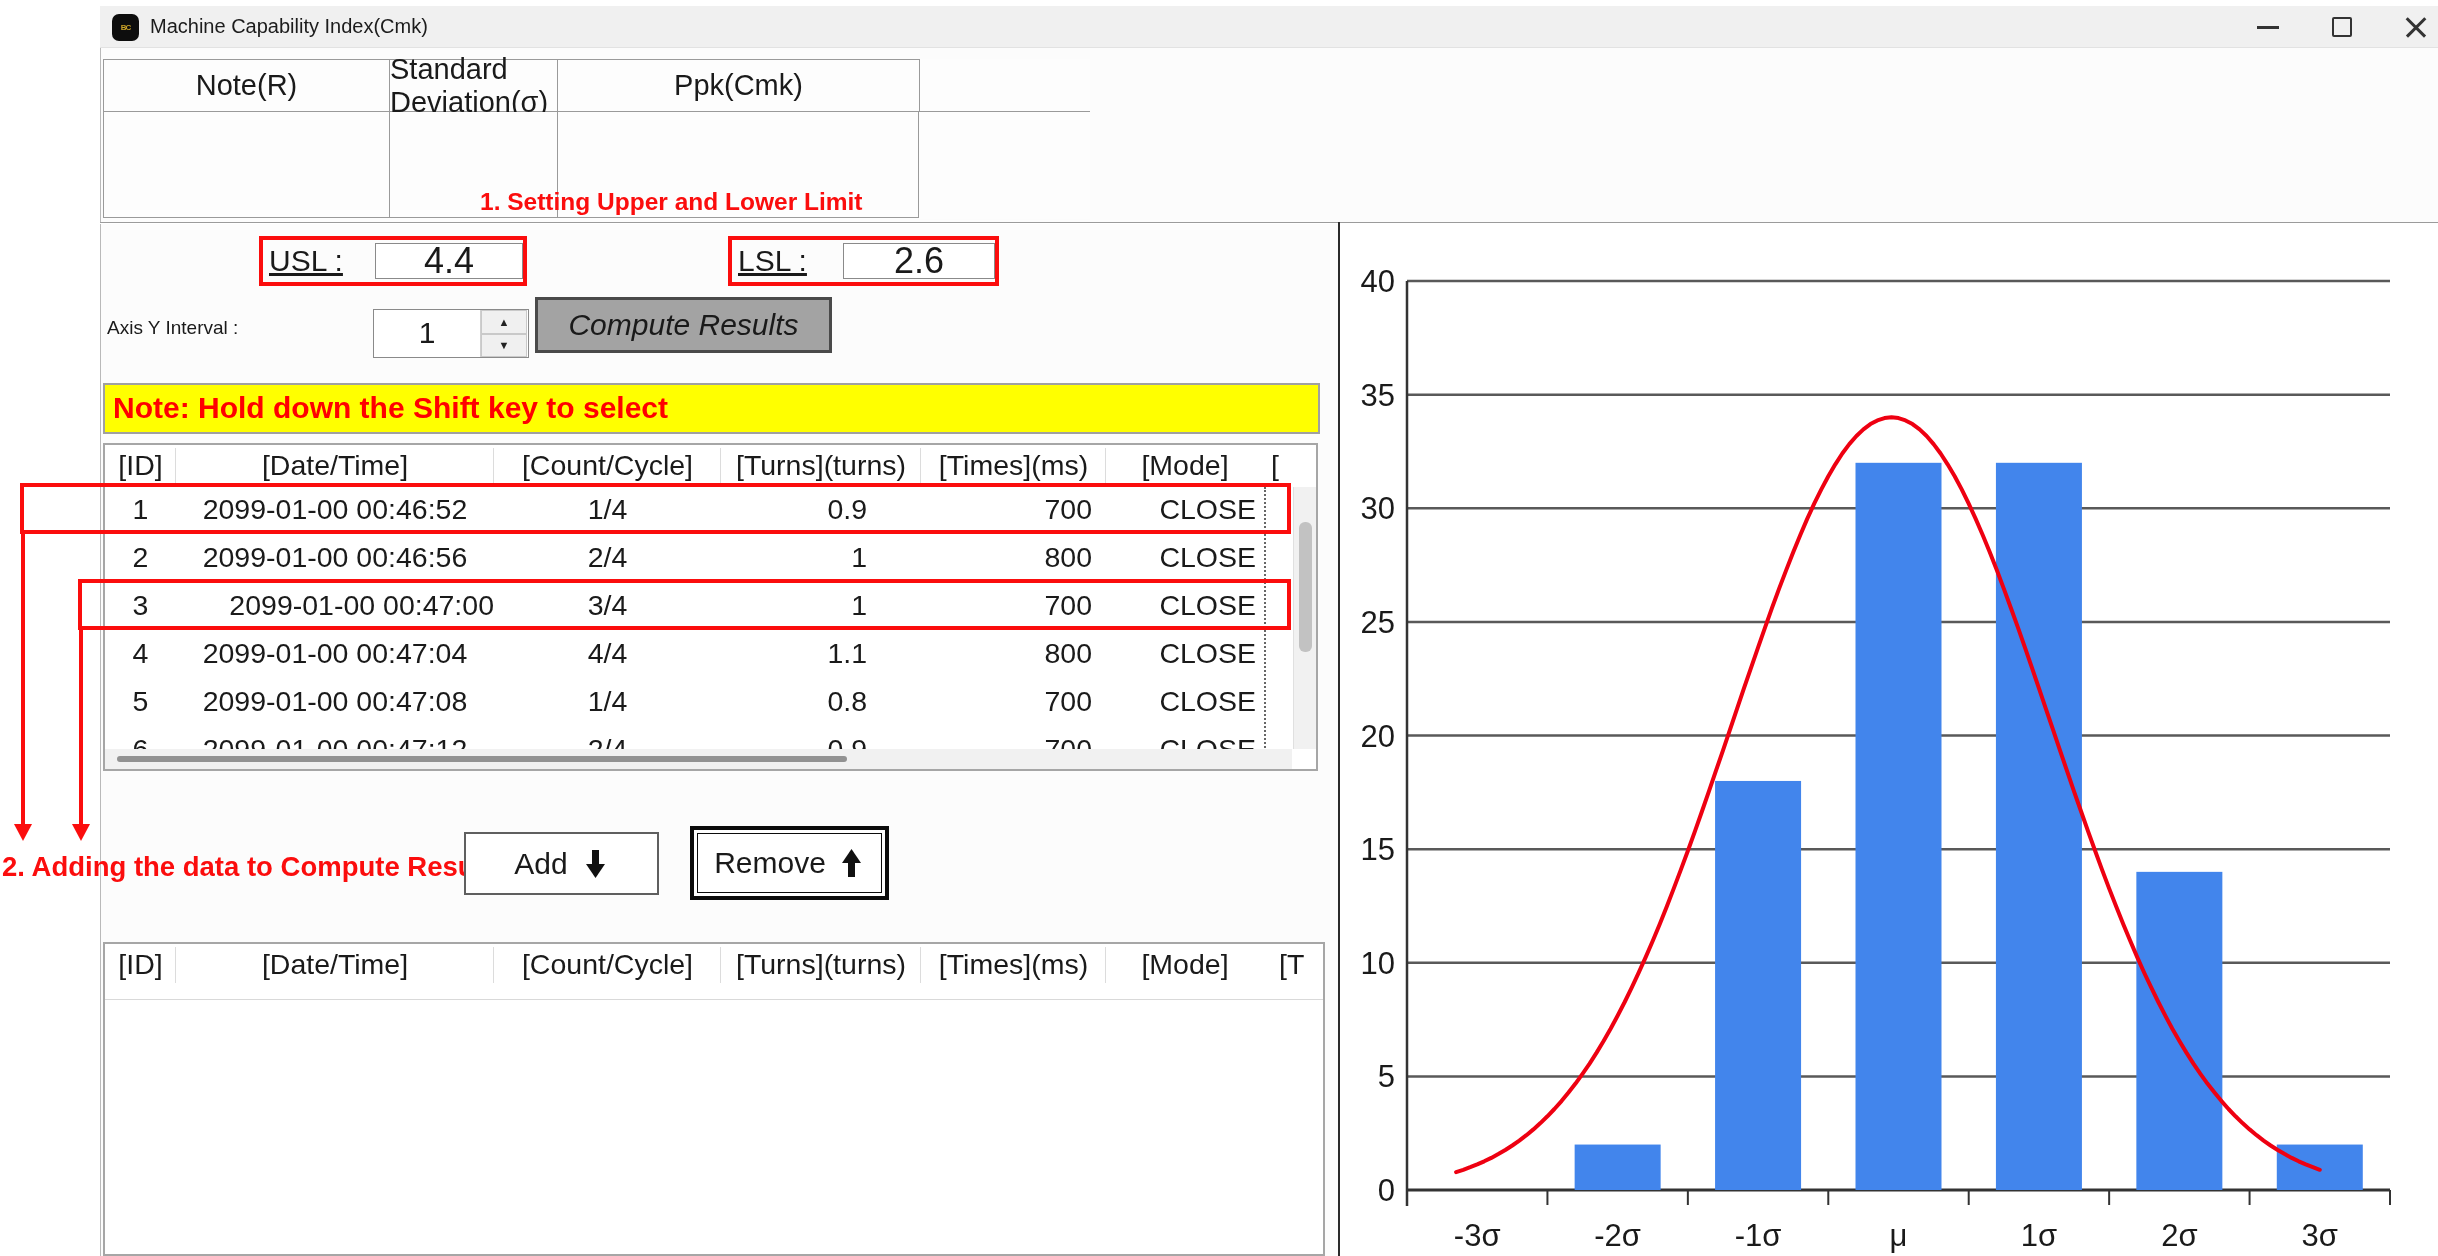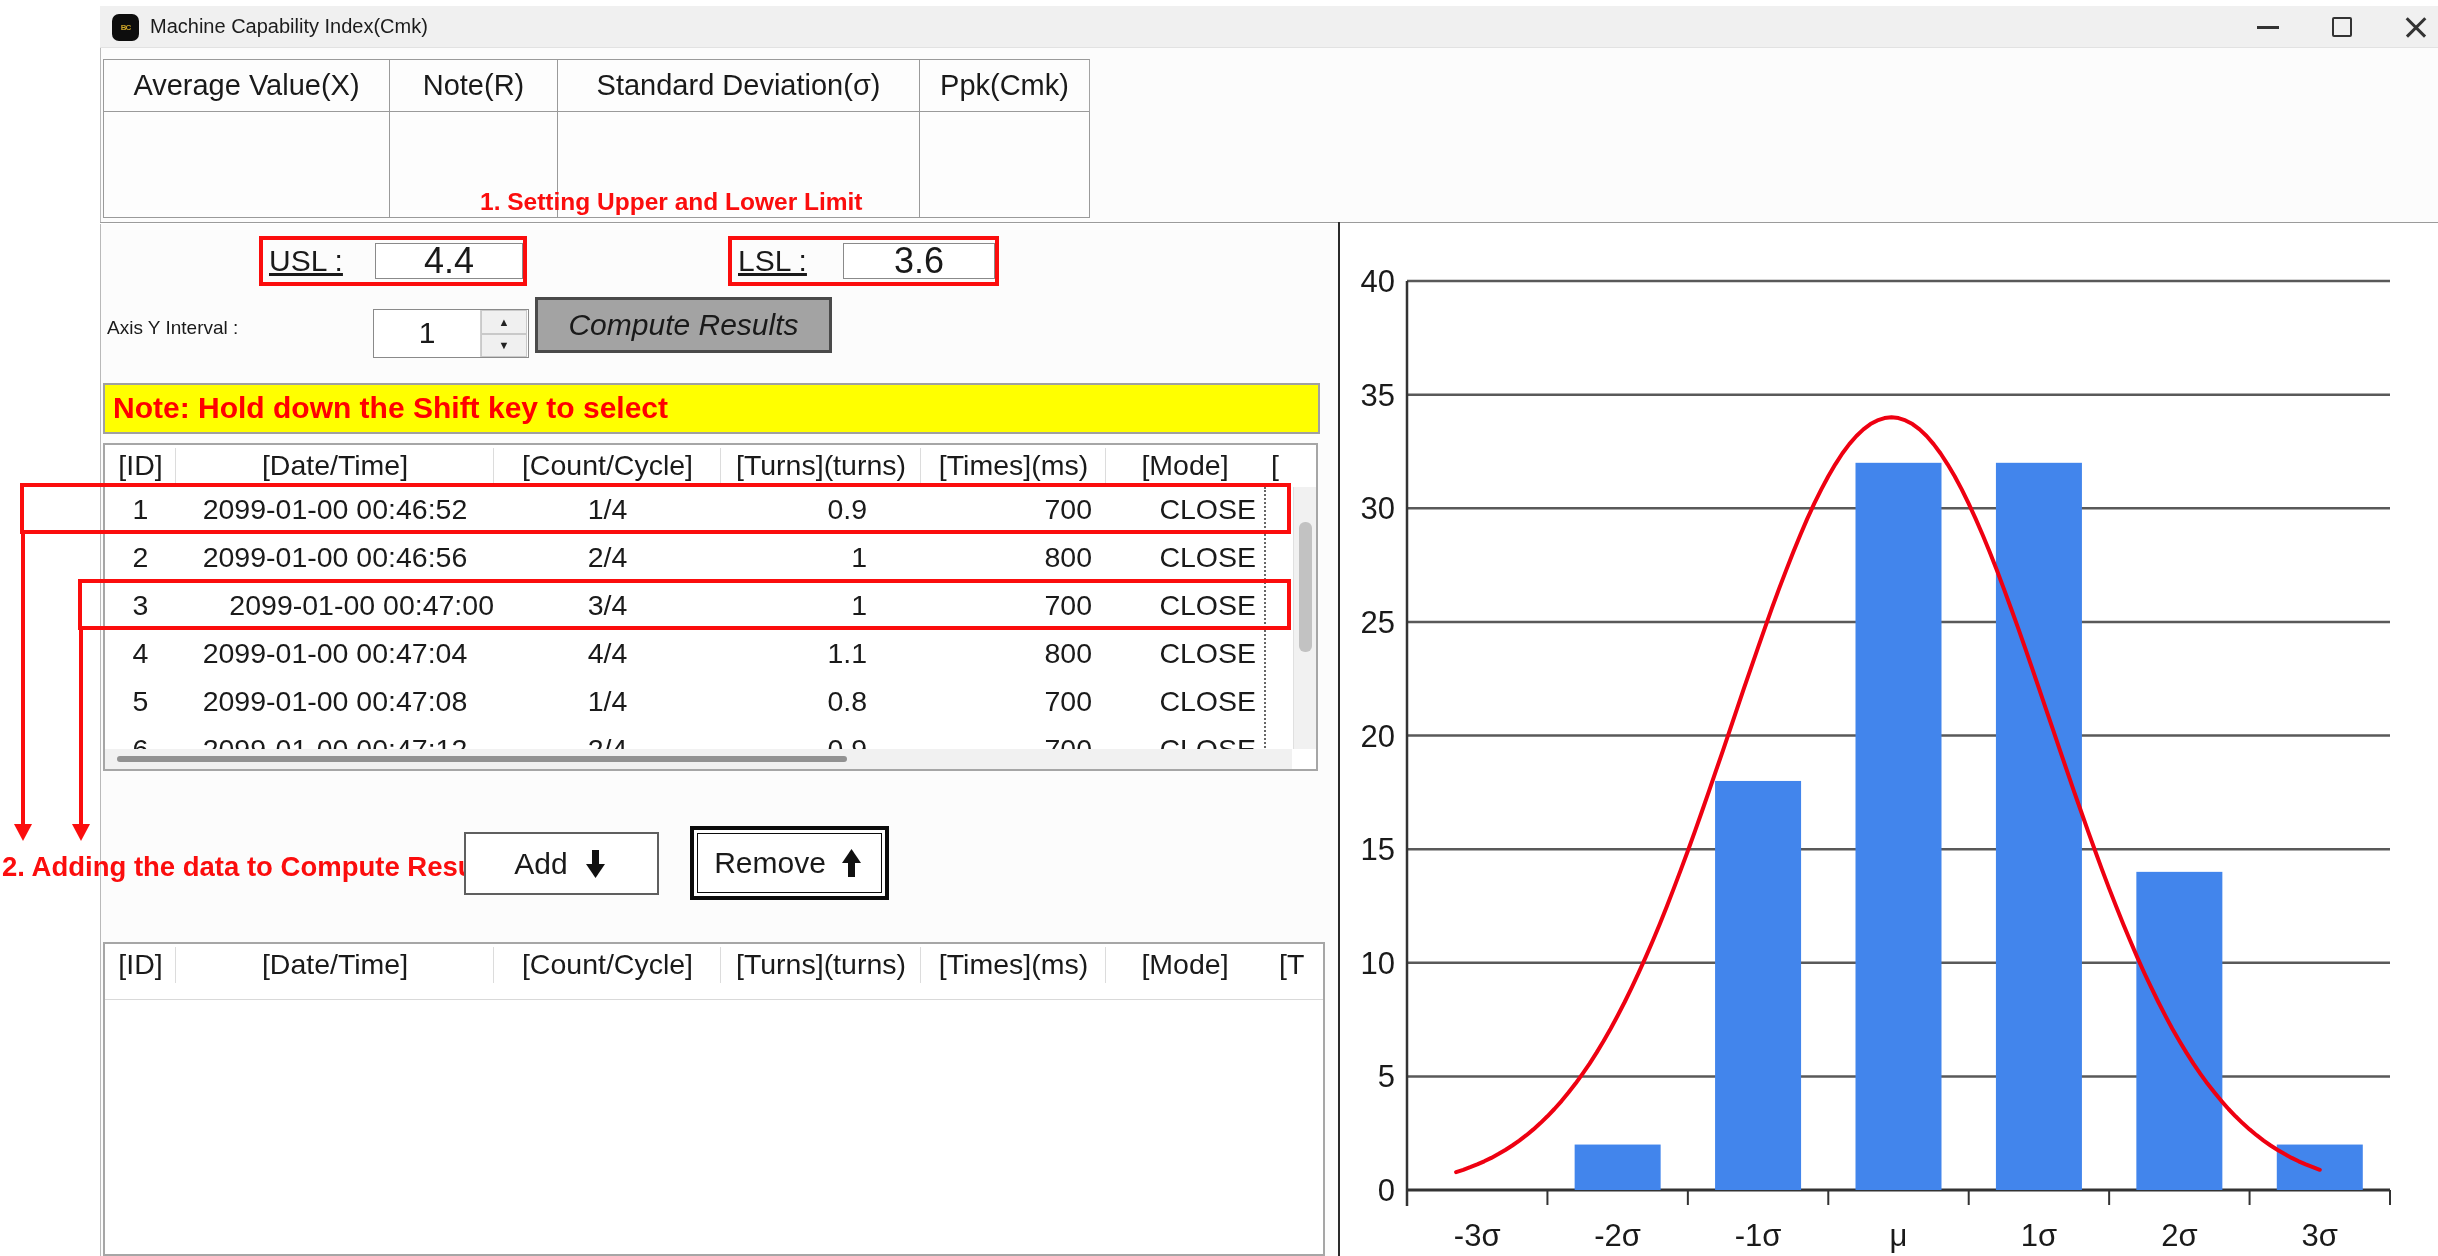--- a/index.html
+++ b/index.html
@@ -96,41 +96,40 @@
       <span class="max-glyph"></span>
     </div>
   <div class="abs ctl" id="btn-close">
       <span class="x-glyph">
         <i></i>
         <i></i>
       </span>
     </div>
 
   <div class="abs" id="summary">
-    <div class="hc">Average Value(X)</div>
     <div class="hc">Note(R)</div>
     <div class="hc">Standard Deviation(σ)</div>
     <div class="hc">Ppk(Cmk)</div>
     <div class="bc"></div>
     <div class="bc"></div>
     <div class="bc"></div>
     <div class="bc"></div>
   </div>
 
   <div class="abs" id="sep-line"></div>
 
   <div class="abs red-note" id="step1">1. Setting Upper and Lower Limit</div>
 
   <div class="abs limit-box" id="usl-box">
     <span class="limit-label">USL :</span>
     <span class="limit-input" id="usl-input">4.4</span>
   </div>
   <div class="abs limit-box" id="lsl-box">
     <span class="limit-label">LSL :</span>
-    <span class="limit-input" id="lsl-input">3.6</span>
+    <span class="limit-input" id="lsl-input">2.6</span>
   </div>
 
   <div class="abs" id="axis-label">Axis Y Interval :</div>
   <div class="abs" id="spinner">
     <div id="spin-value">1</div>
     <div id="spin-btns">
       <div class="spin-b">
           <span>▲</span>
         </div>
       <div class="spin-b">

